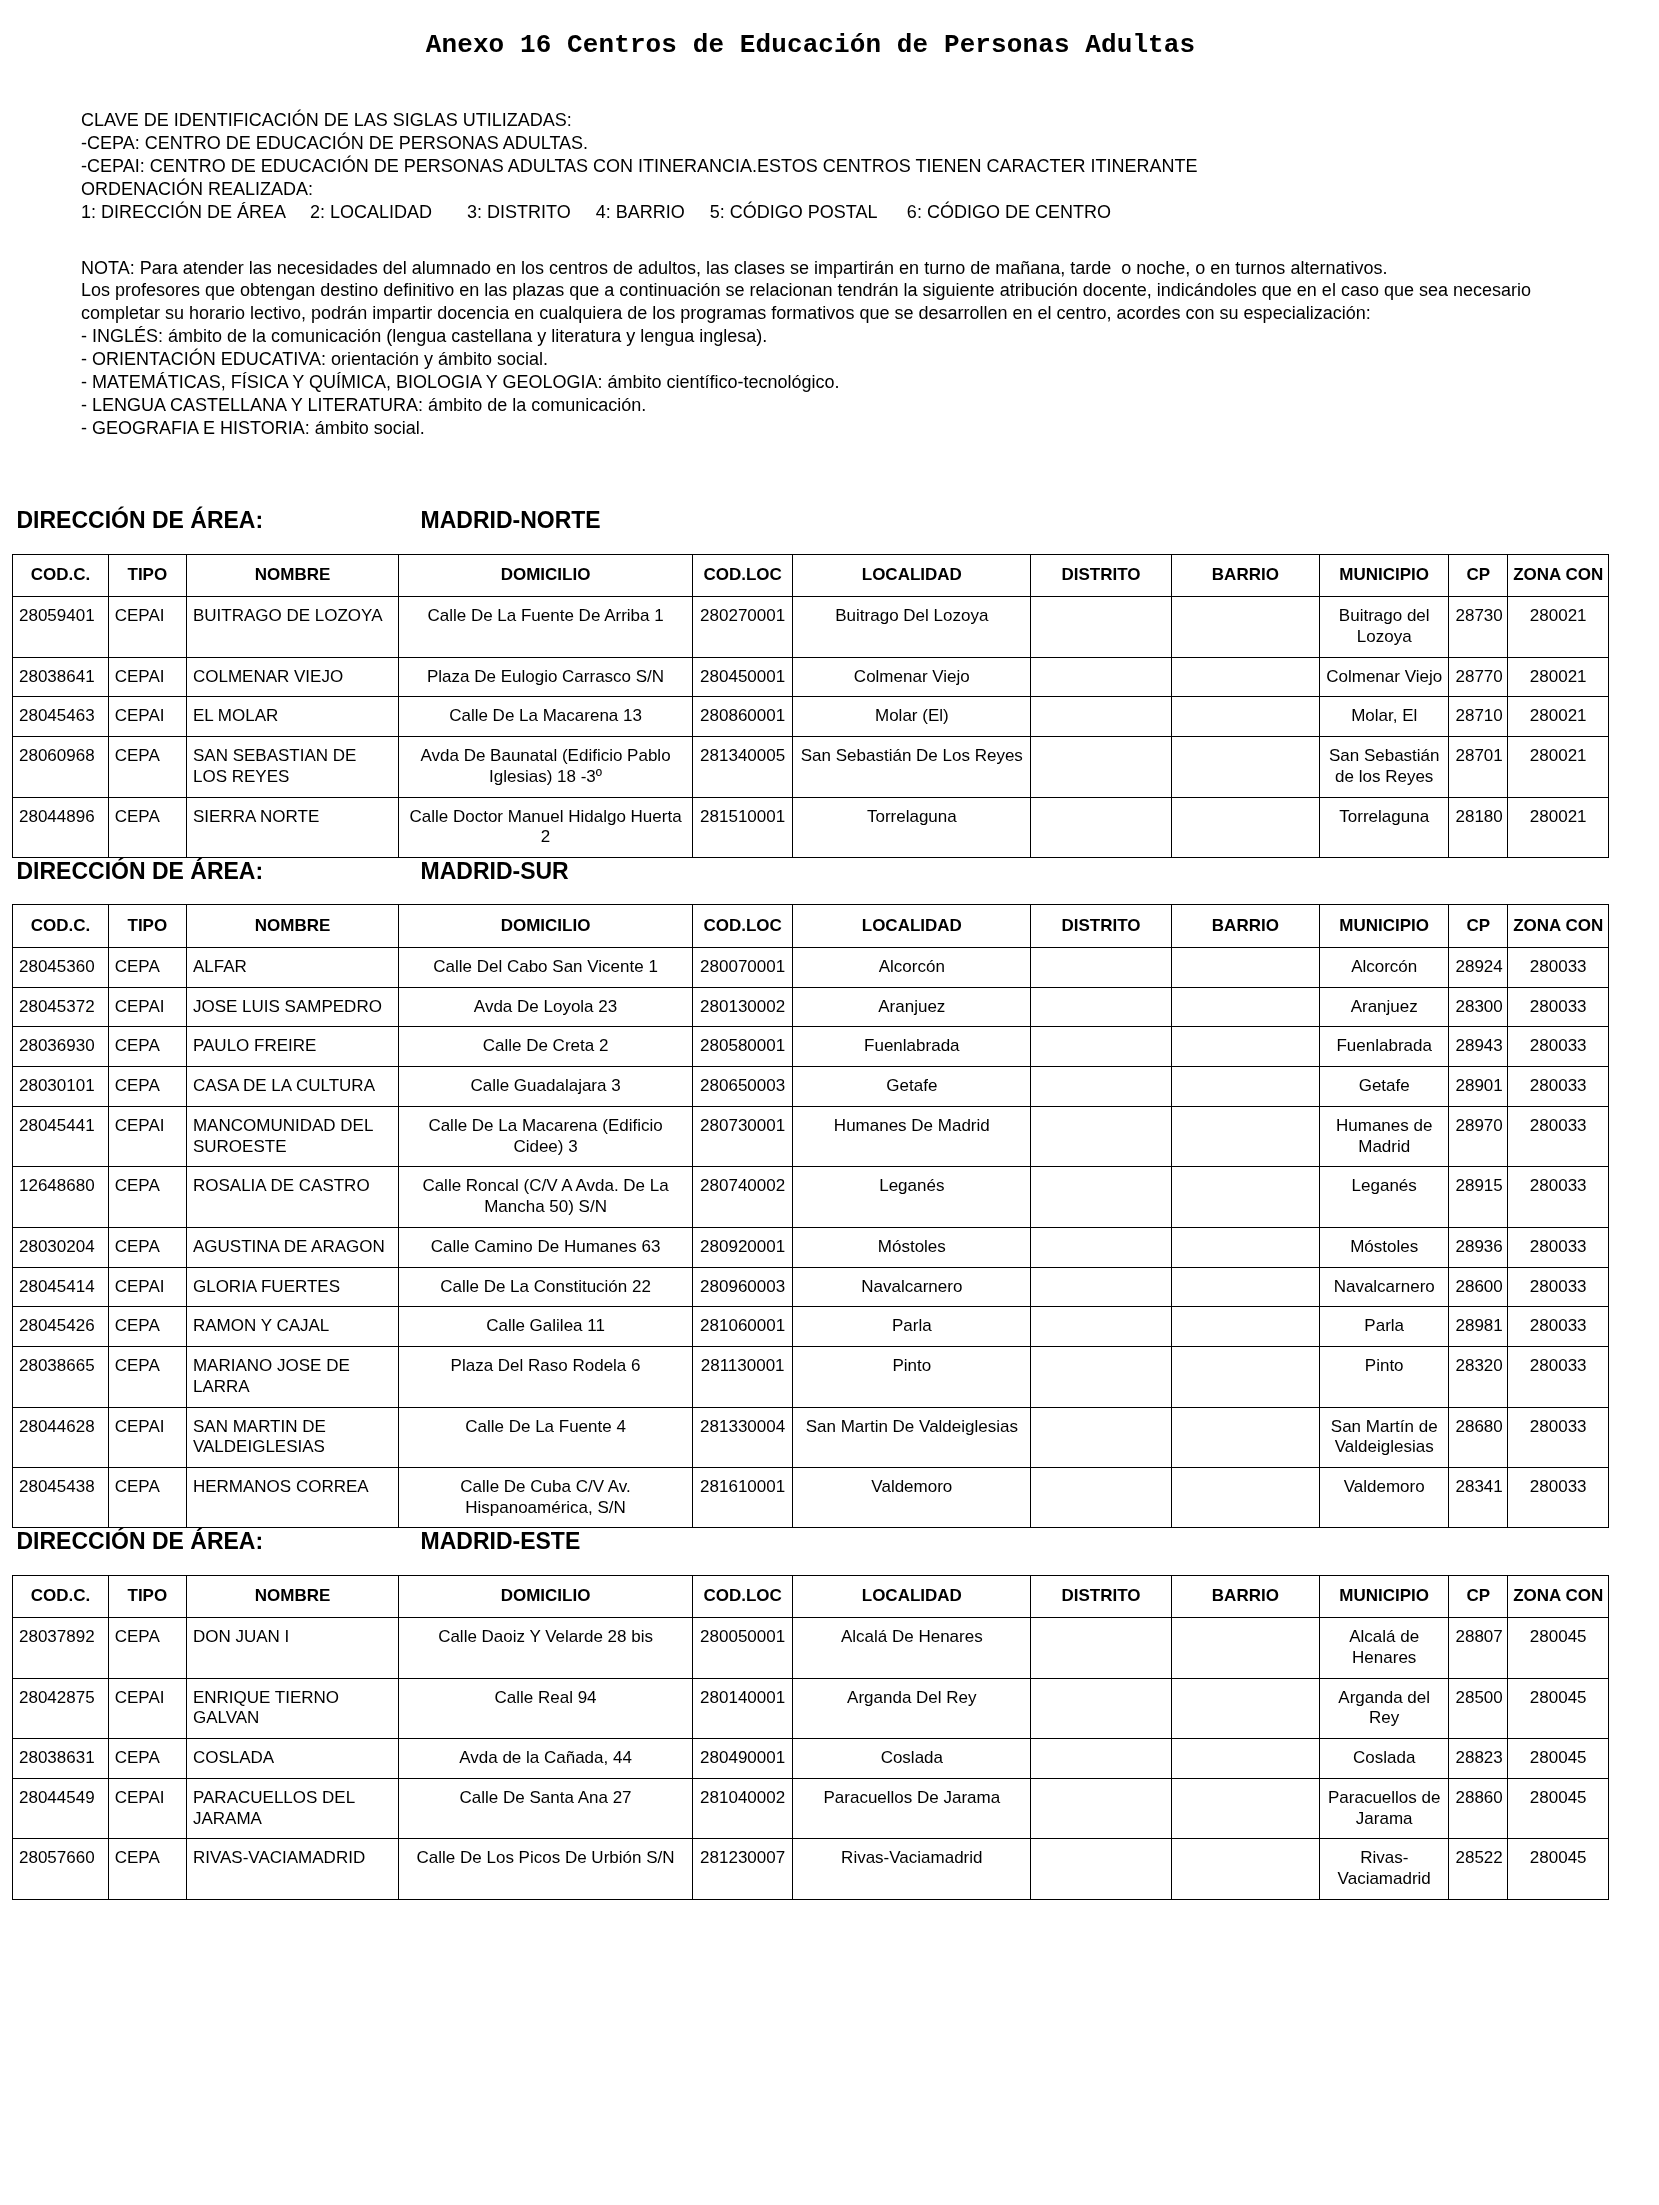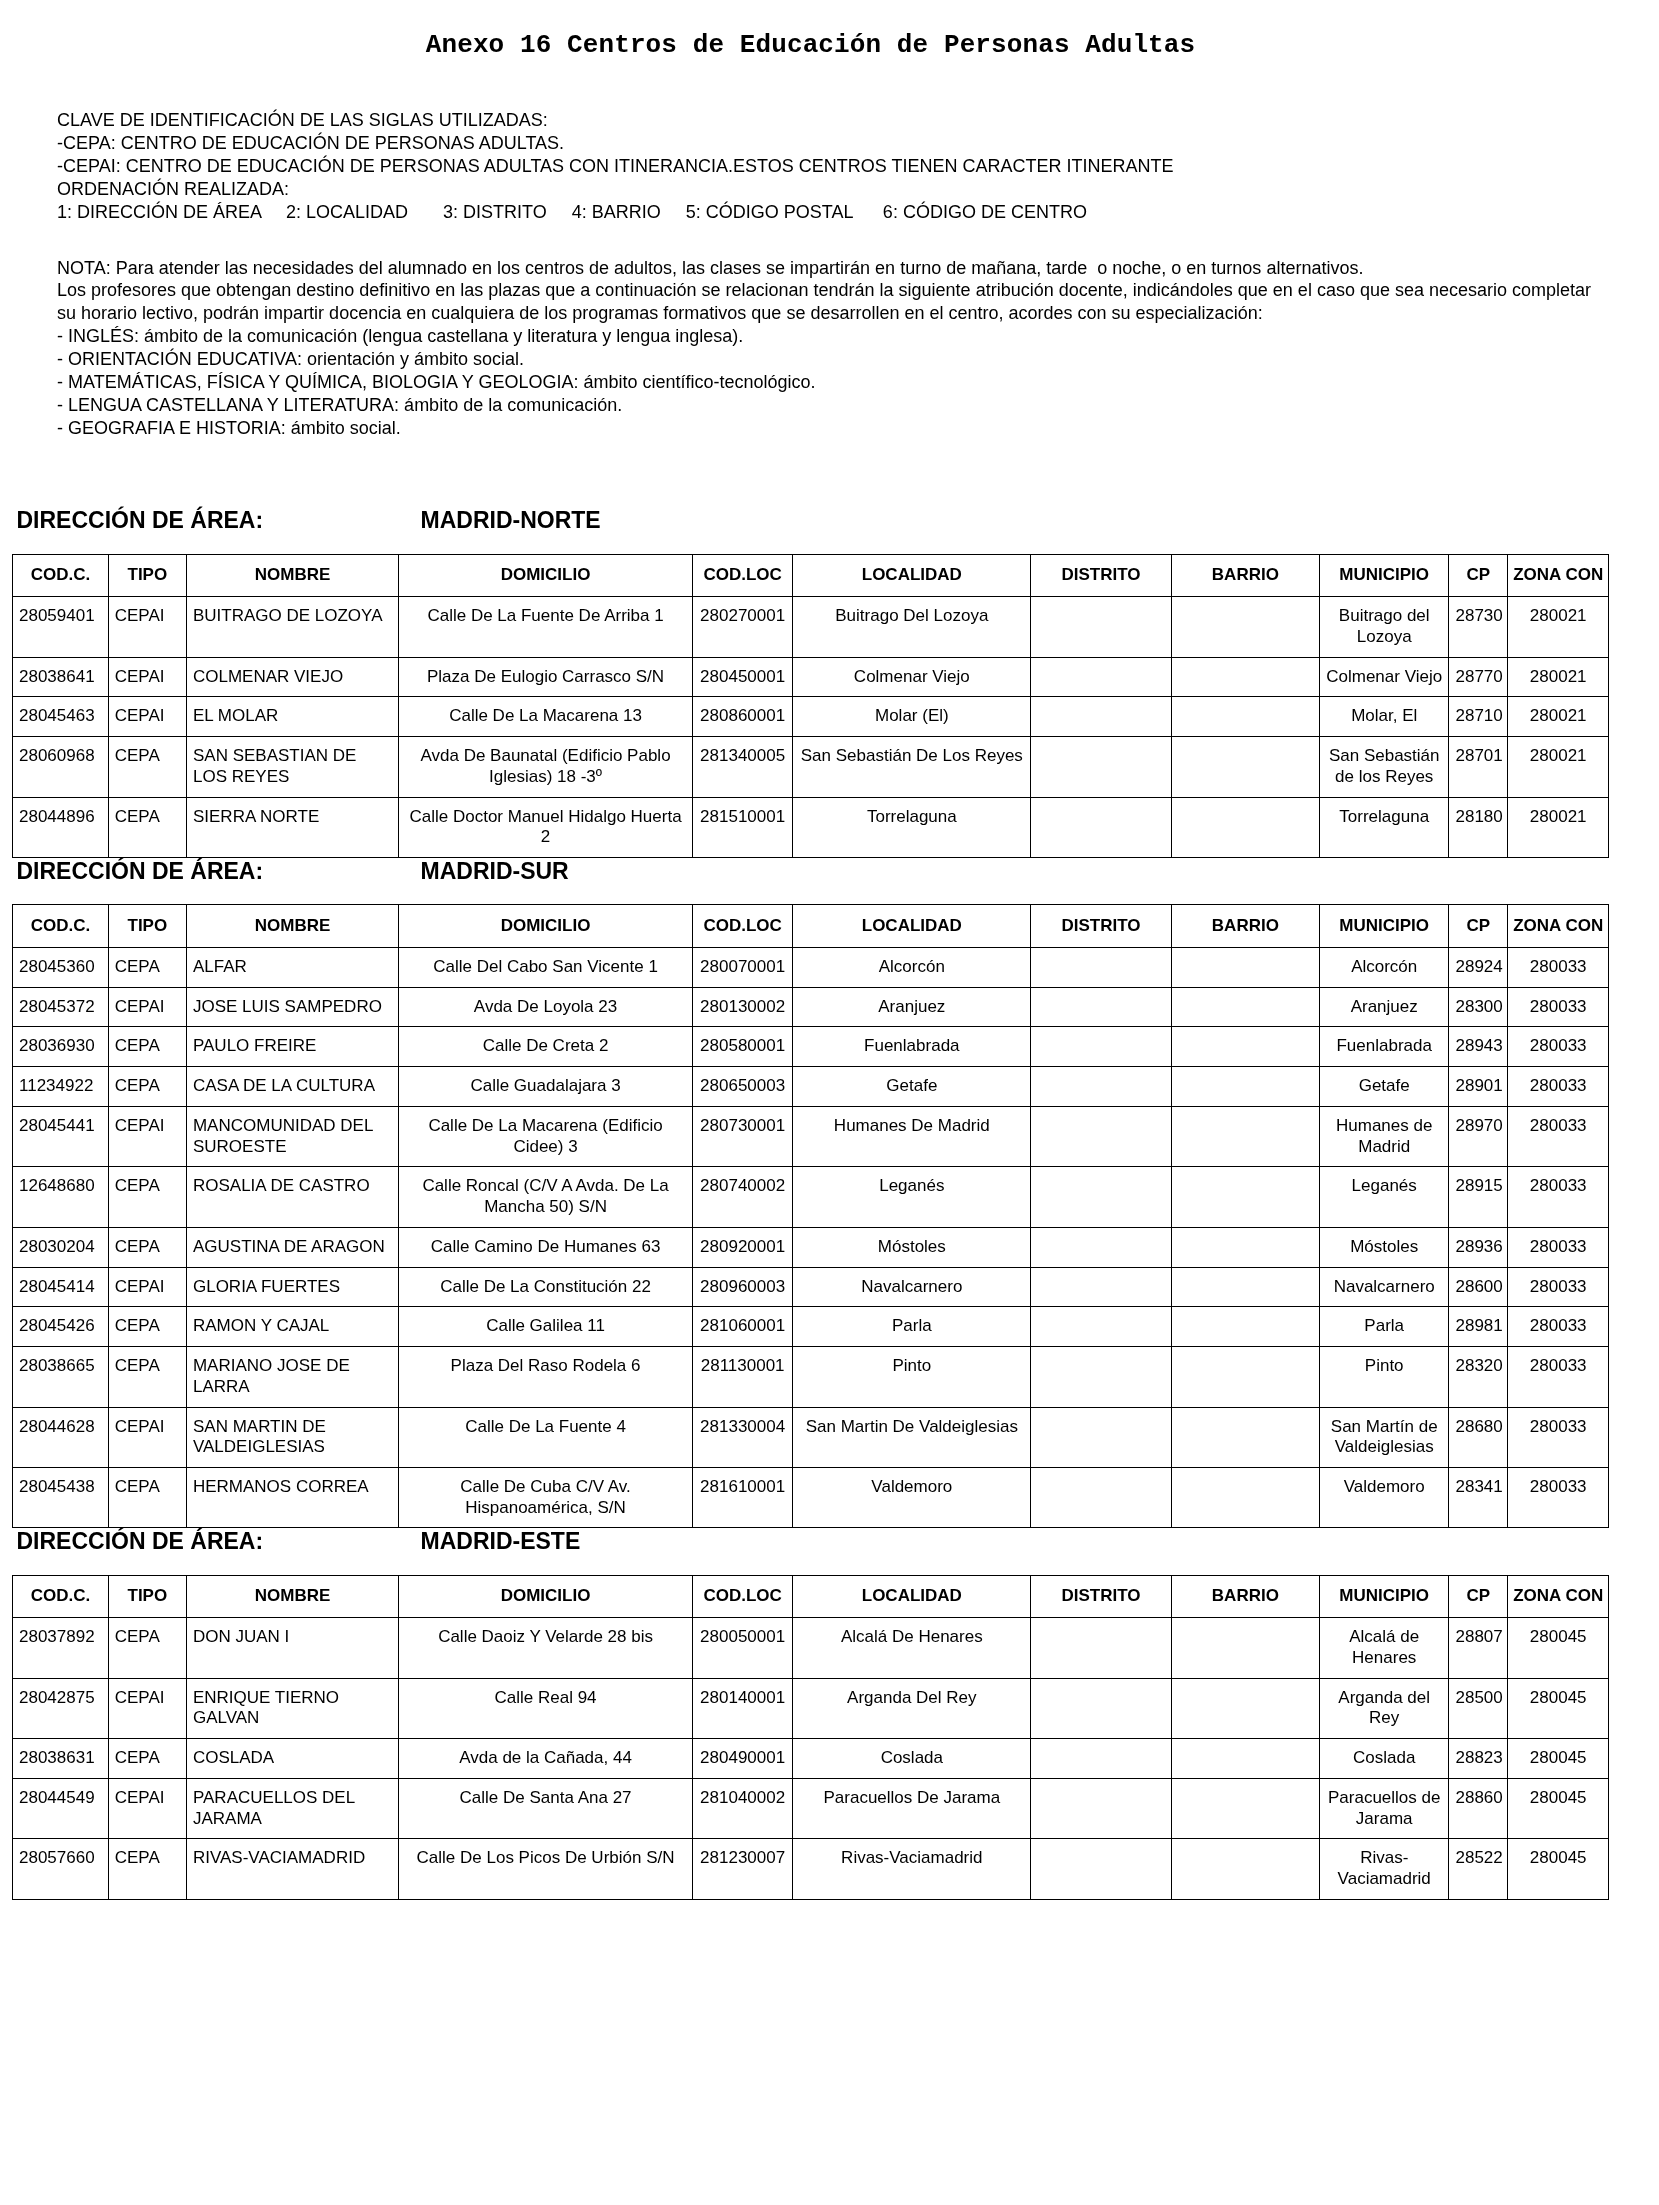--- a/index.html
+++ b/index.html
@@ -19,21 +19,21 @@
     margin-top: 11px;
     letter-spacing: 0.1px;
     font-family: Liberation Mono, monospace;
   }
 
   .intro {
     margin: 49px 0 0 45px;
     font-size: 18px;
     line-height: 1.27;
   }
-  .text-line { white-space: pre-wrap; }
+  .text-line { white-space: pre-wrap; margin-left: 24px; }
   .nota-block { margin-top: 33px; }
 
   .section { }
   .section.first { margin-top: 68px; }
   .section-heading {
     font-size: 23px;
     font-weight: bold;
     margin: 0 0 19.3px 4.5px;
   }
   .section-heading .label { display: inline-block; width: 404px; }
@@ -278,21 +278,21 @@
             <td>Calle De Creta 2</td>
             <td>280580001</td>
             <td>Fuenlabrada</td>
             <td></td>
             <td></td>
             <td>Fuenlabrada</td>
             <td>28943</td>
             <td>280033</td>
           </tr>
           <tr>
-            <td>11234922</td>
+            <td>28030101</td>
             <td>CEPA</td>
             <td>CASA DE LA CULTURA</td>
             <td>Calle Guadalajara 3</td>
             <td>280650003</td>
             <td>Getafe</td>
             <td></td>
             <td></td>
             <td>Getafe</td>
             <td>28901</td>
             <td>280033</td>

